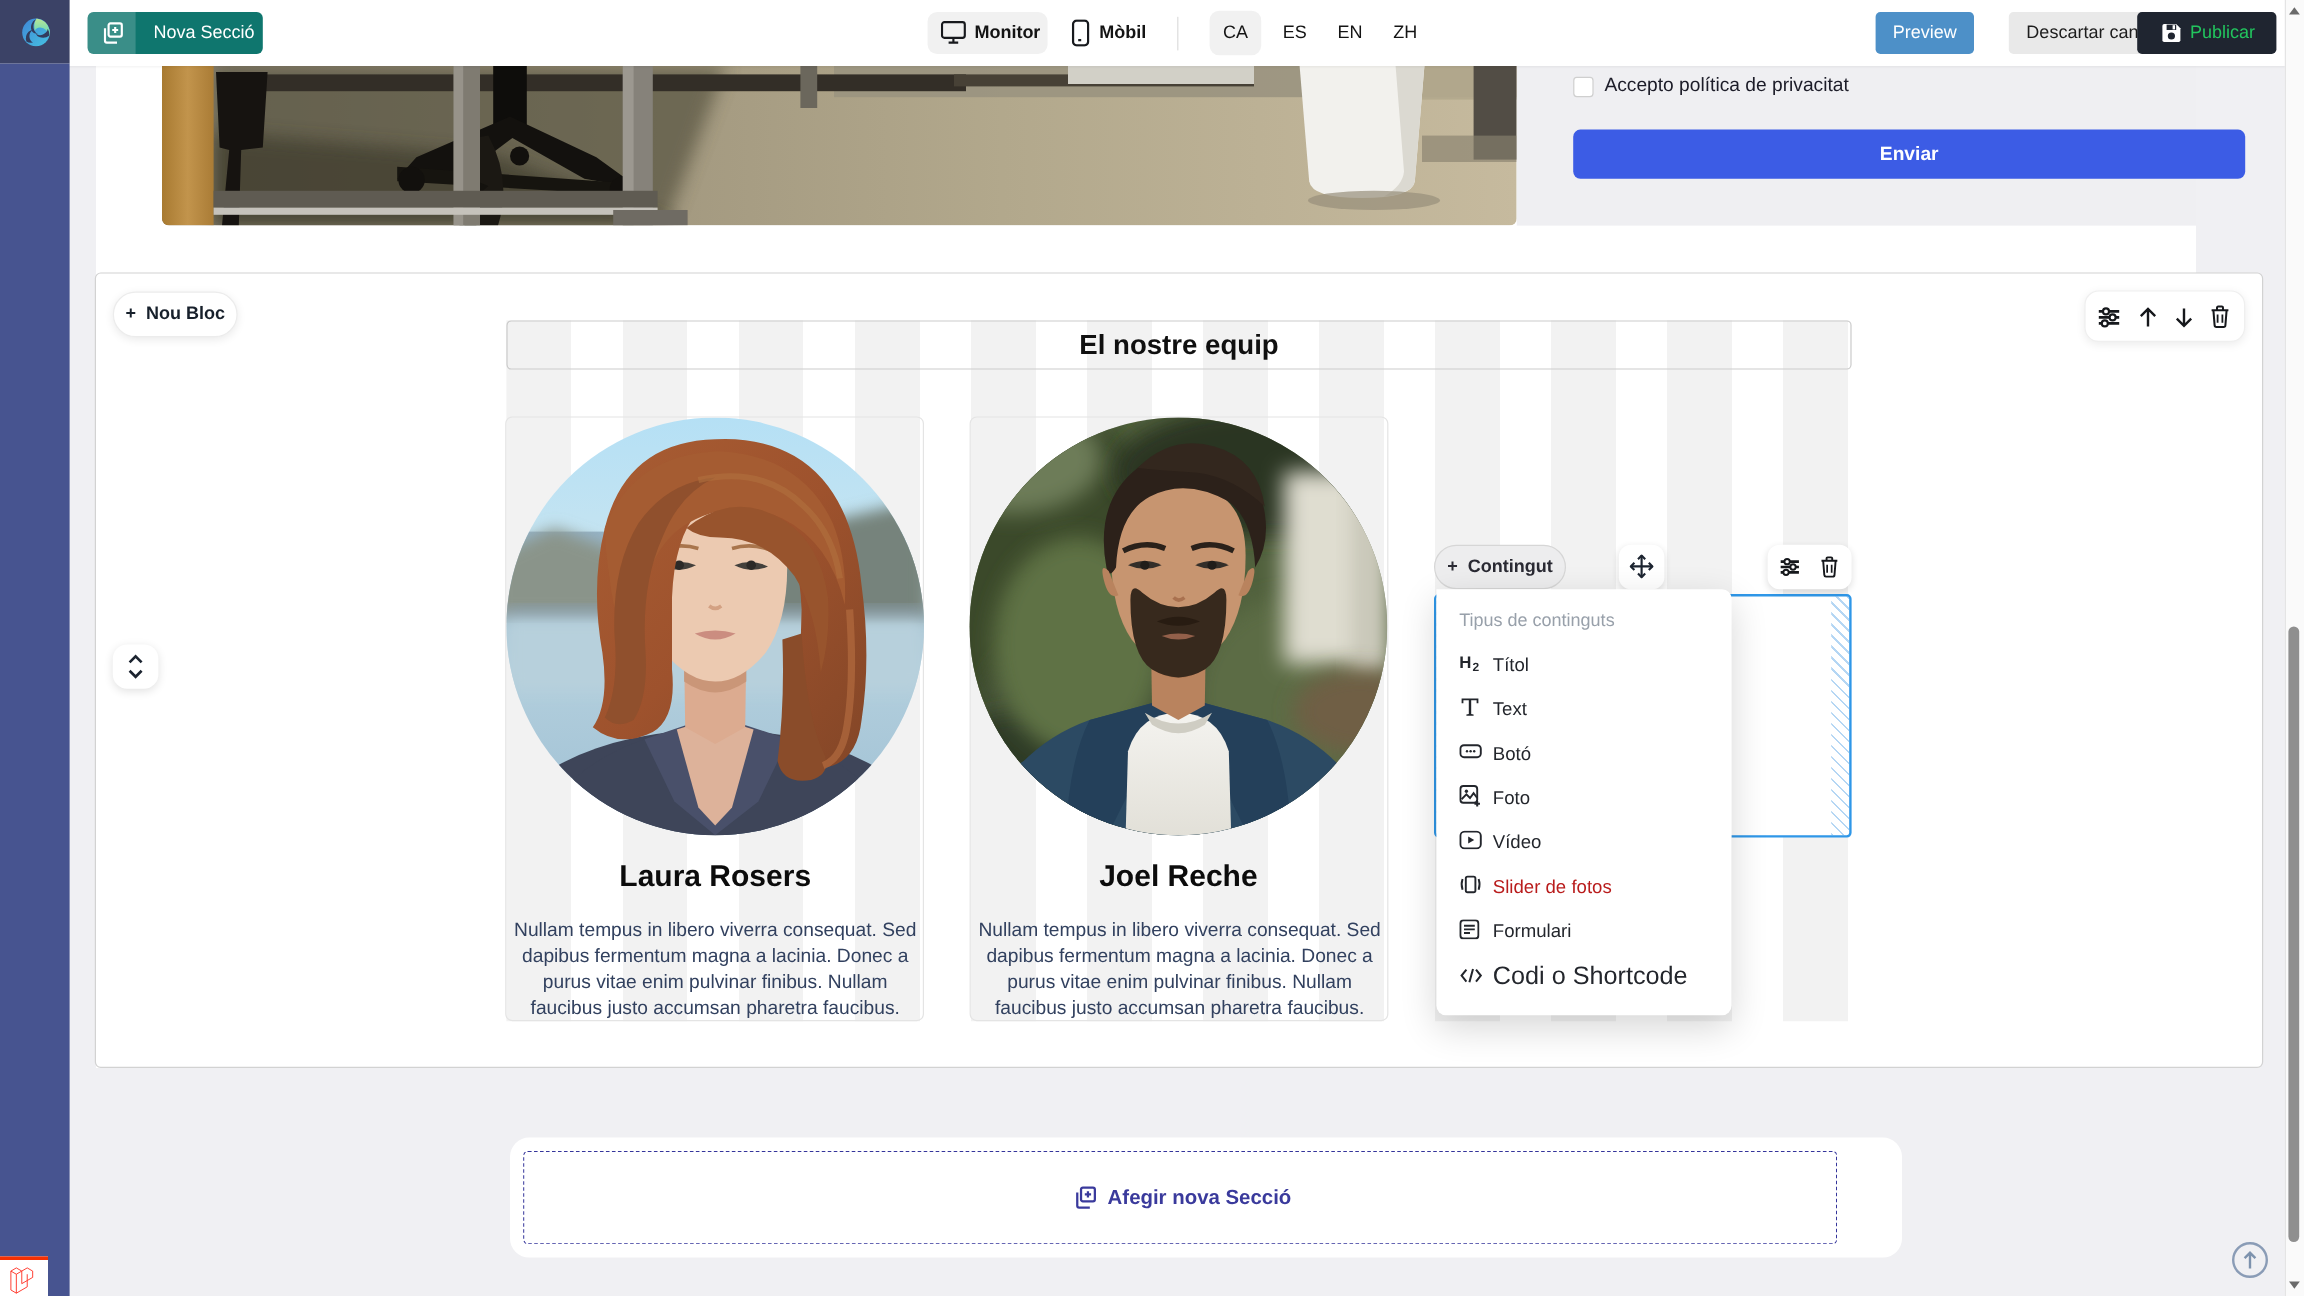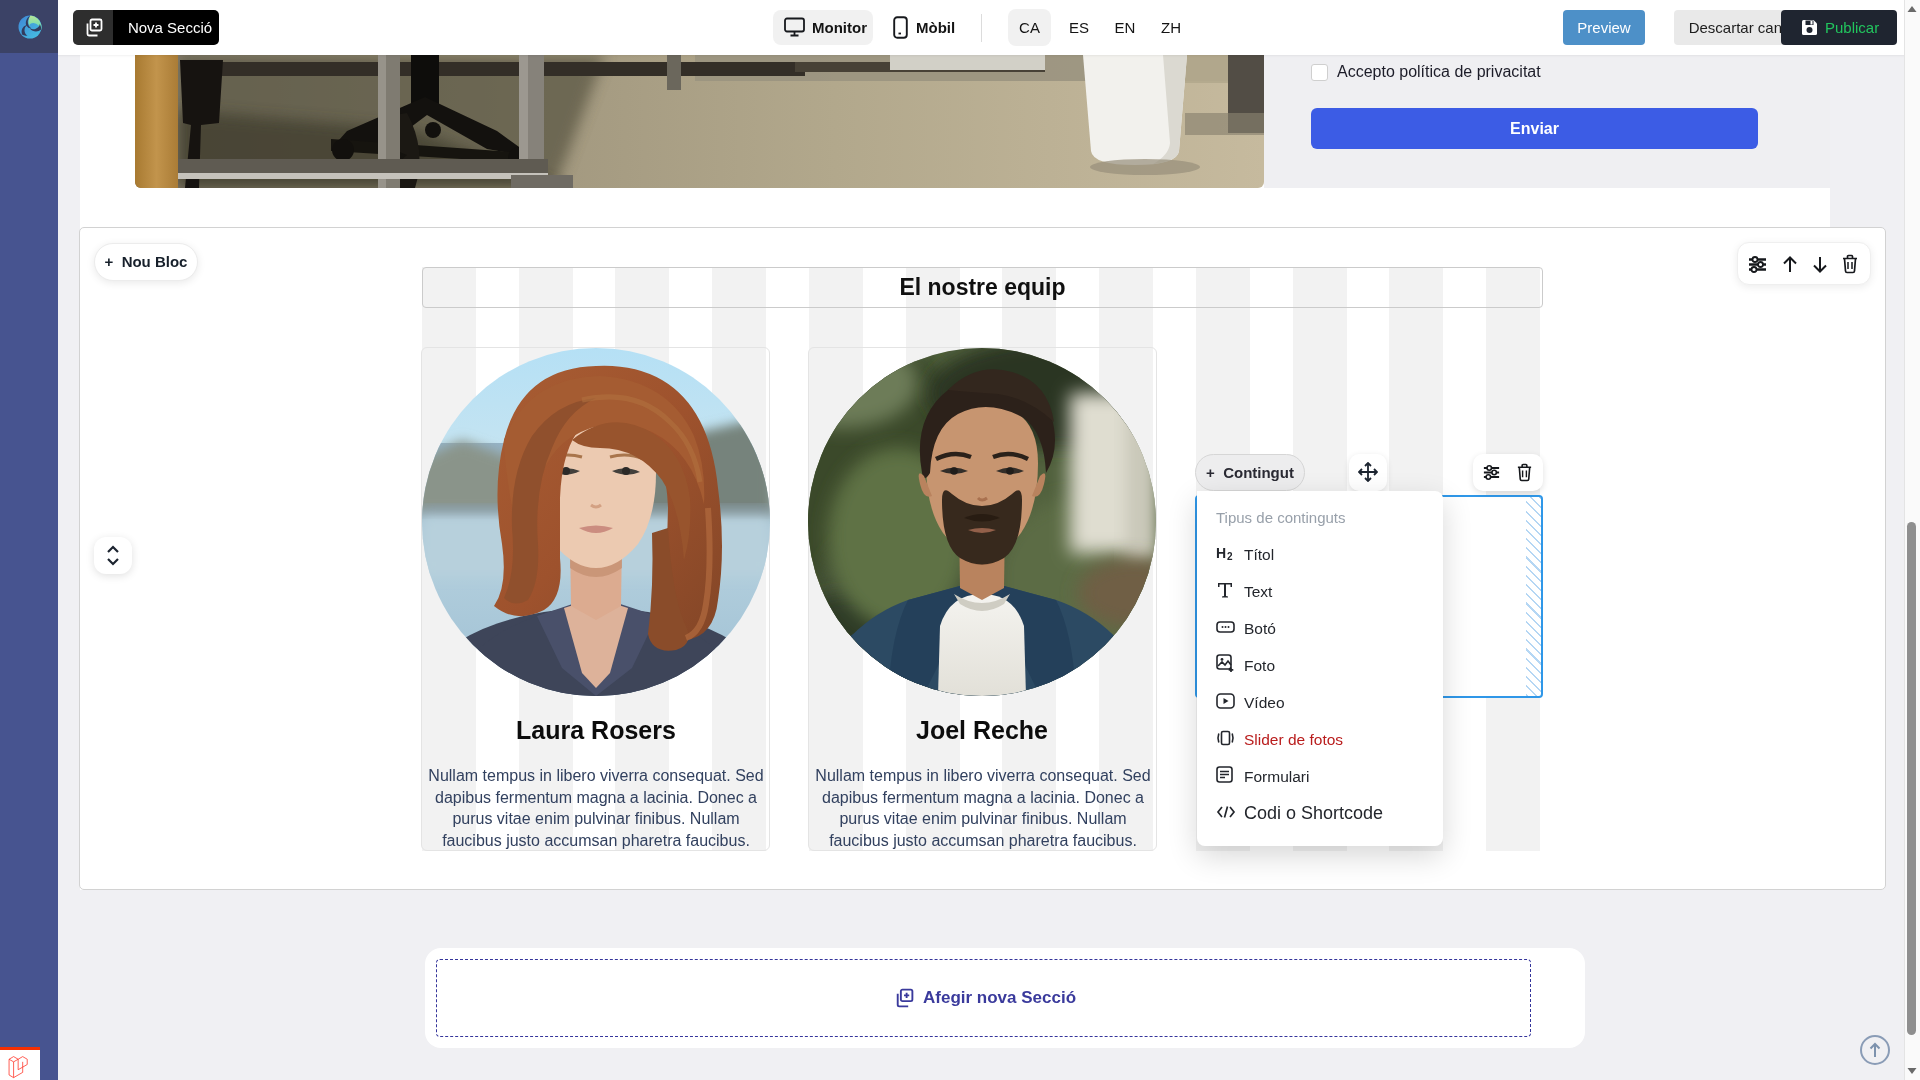--- a/index.html
+++ b/index.html
@@ -74,21 +74,21 @@
   <ellipse cx="1010" cy="112" rx="55" ry="8" fill="#978e7a" opacity="0.7"></ellipse>
 
   <rect x="1093" y="0" width="36" height="78" fill="#524d45"></rect>
   <rect x="1050" y="58" width="79" height="22" fill="#89816e" opacity="0.65"></rect>
 </svg>
 </div>
 
 <div class="abs" style="left:1264px;top:55px;width:566px;height:133px;background:#efeff2;">
   <div class="abs" style="left:47px;top:9px;width:17px;height:17px;background:#fff;border:1px solid #cfcfcf;border-radius:3px;"></div>
   <div class="abs" style="left:73px;top:8px;font-size:16px;color:#1c1c28;">Accepto política de privacitat</div>
-  <div class="abs" style="left:47px;top:53px;width:447px;height:41px;background:#3c5ce5;border-radius:6px;color:#fff;font-size:16px;font-weight:bold;text-align:center;line-height:41px;">Enviar</div>
+  <div class="abs" style="left:47px;top:53px;width:560px;height:41px;background:#3c5ce5;border-radius:6px;color:#fff;font-size:16px;font-weight:bold;text-align:center;line-height:41px;">Enviar</div>
 </div>
 
 <div class="abs" style="left:79px;top:227px;width:1807px;height:663px;background:#fff;border:1px solid #d2d2d2;border-radius:5px;"></div>
 
 <div class="abs" style="left:422px;top:267px;width:1121px;height:584px;background:repeating-linear-gradient(90deg,#f2f2f2 0px,#f2f2f2 54px,#ffffff 54px,#ffffff 96.75px);"></div>
 
 <div class="abs" style="left:422px;top:267px;width:1121px;height:41px;border:1px solid #cbcbcb;border-radius:4px;">
   <div style="text-align:center;font-size:23px;font-weight:bold;color:#101010;line-height:38px;">El nostre equip</div>
 </div>
 
@@ -332,21 +332,21 @@
         </svg></span>
     <span>Slider de fotos</span>
   </div>
   <div style="display:flex;align-items:center;height:37px;color:#23262c;font-size:15.5px;">
     <span style="width:28px;"><svg width="17" height="17" viewBox="0 0 17 17">
           <rect x="1" y="1" width="15" height="15" rx="2.5" fill="none" stroke="#23262c" stroke-width="1.6"></rect>
           <path d="M4 5.5 L13 5.5 M4 8.5 L13 8.5 M4 11.5 L9 11.5" stroke="#23262c" stroke-width="1.6"></path>
         </svg></span>
     <span>Formulari</span>
   </div>
-  <div style="display:flex;align-items:center;height:37px;color:#23262c;font-size:18px;">
+  <div style="display:flex;align-items:center;height:37px;color:#23262c;font-size:21px;">
     <span style="width:28px;"><svg width="20" height="14" viewBox="0 0 20 14">
           <path d="M6 2 L2 7 L6 12 M14 2 L18 7 L14 12 M11.5 1.5 L8.5 12.5" fill="none" stroke="#23262c" stroke-width="1.7"></path>
         </svg></span>
     <span>Codi o Shortcode</span>
   </div>
 </div>
 
 <div class="abs" style="left:425px;top:948px;width:1160px;height:100px;background:#fff;border-radius:16px;">
   <div class="abs" style="left:11px;top:11px;width:1095px;height:78px;border:1px dashed #35359b;border-radius:4px;"></div>
   <svg class="abs" style="left:468px;top:39px;" width="22" height="22" viewBox="0 0 21 21">
@@ -380,21 +380,21 @@
   <circle cx="12" cy="12" r="11.5" fill="url(#lga)"></circle>
   <path d="M12.5 0.5 Q21 1.5 23.3 10 Q24 13 23 15.5 Q21.5 8.5 15.5 8 Q11.8 8 11 11 Q9.5 4.5 12.5 0.5 Z" fill="url(#lgb)"></path>
   <path d="M12 1 Q8.5 5.5 10.6 10.5 Q11.5 12.5 13.5 13.2 Q10 13.5 8.3 10.5 Q6.8 7 9.5 3 Q10.6 1.6 12 1 Z" fill="#333c5e"></path>
   <path d="M23.2 14.5 Q19.5 17.5 14.6 15.8 Q12.5 15 11.8 13 Q14.5 15.2 17.8 13.8 Q21.5 12 21.8 9 Q23.2 11.5 23.2 14.5 Z" fill="#333c5e"></path>
   <path d="M4 19.5 Q2.5 15 5.8 11.5 Q7.5 9.8 9.8 10 Q6.5 11.5 6.5 15.2 Q6.6 19 9.5 20.5 Q6 21 4 19.5 Z" fill="#333c5e"></path>
 </svg>
 <svg class="abs" style="left:18px;top:15px;" width="24" height="24" viewBox="0 0 24 24">
   <path d="M0 0 H24 V24 H0 Z" fill="none"></path>
 </svg>
 
-<div class="abs" style="left:73px;top:10px;width:146px;height:35px;background:#000000;border-radius:5px;overflow:hidden;">
+<div class="abs" style="left:73px;top:10px;width:146px;height:35px;background:#0f766e;border-radius:5px;overflow:hidden;">
   <div class="abs" style="left:0;top:0;width:40px;height:35px;background:rgba(255,255,255,.18);"></div>
   <svg class="abs" style="left:10px;top:7px;" width="21" height="21" viewBox="0 0 21 21">
       <path d="M4.5 6.5 L4.5 17 Q4.5 18.5 6 18.5 L14.5 18.5" fill="none" stroke="#fff" stroke-width="1.8"></path>
       <rect x="7.5" y="2.5" width="11" height="11" rx="1.5" fill="none" stroke="#fff" stroke-width="1.8"></rect>
       <path d="M13 5.5 L13 10.5 M10.5 8 L15.5 8" stroke="#fff" stroke-width="1.8"></path>
     </svg>
   <div class="abs" style="left:48px;top:0;width:98px;text-align:center;color:#fff;font-size:15px;line-height:35px;">Nova Secció</div>
 </div>
 
 <div class="abs" style="left:773px;top:10px;width:100px;height:35px;background:#f1f1f1;border-radius:8px;"></div>

